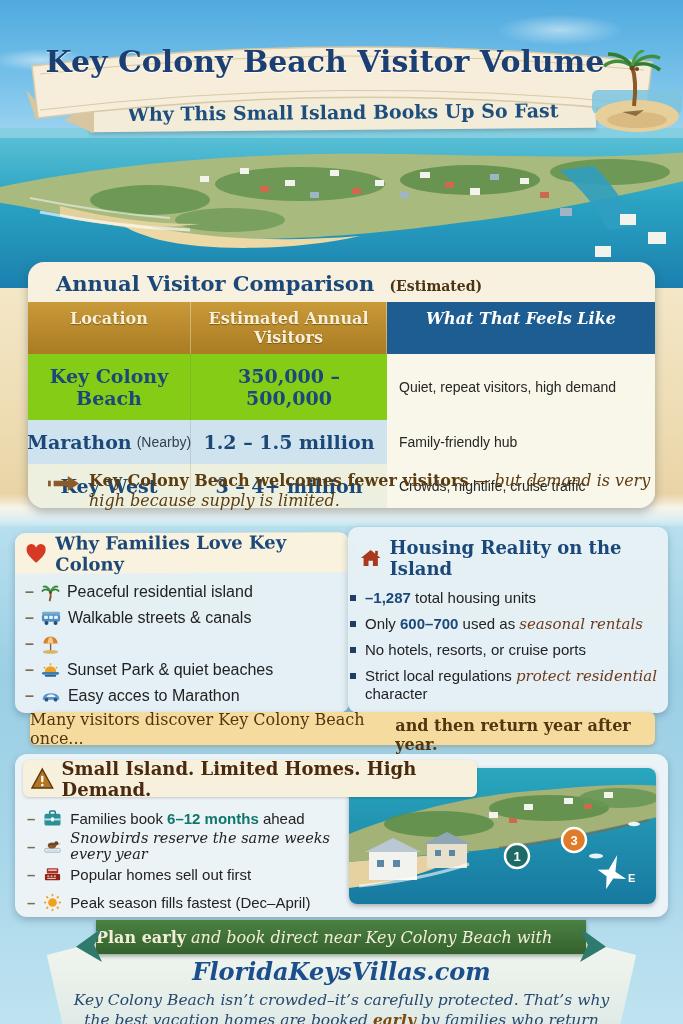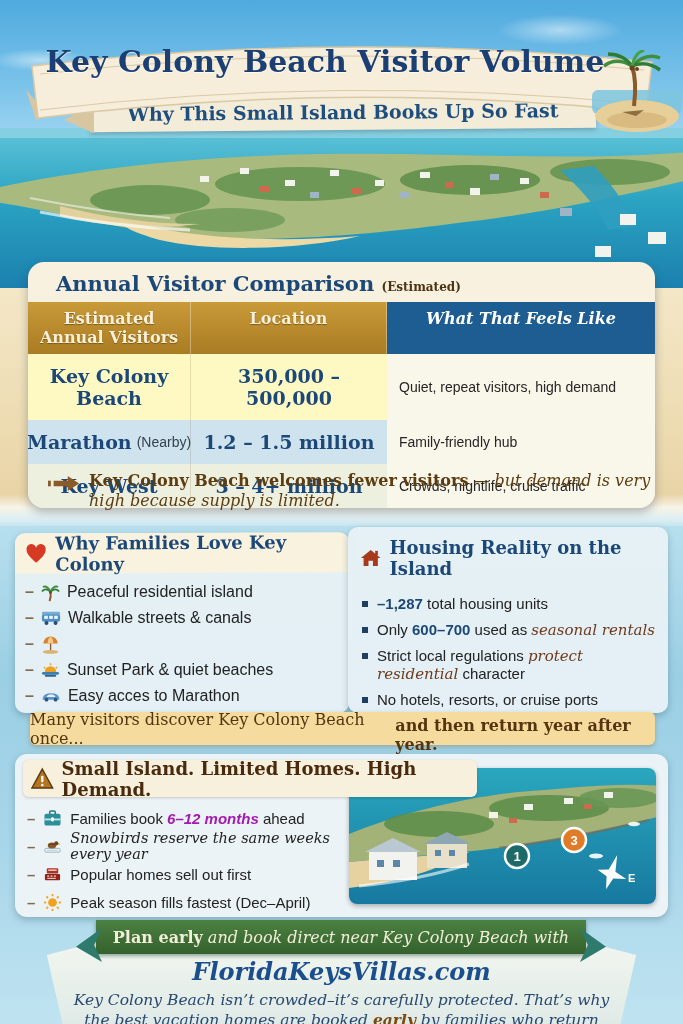--- a/index.html
+++ b/index.html
@@ -36,27 +36,27 @@
   .main-title{position:absolute;left:45px;top:44px;width:560px;text-align:center;z-index:4;
     font-family:"DejaVu Serif",serif;font-weight:bold;font-size:30px;color:#1c3f73;
     text-shadow:0 1px 0 rgba(255,255,255,.7);}
   .palm-island{position:absolute;left:592px;top:50px;width:90px;height:86px;z-index:5;}
 
   
   .cmp-card{position:absolute;left:28px;top:262px;width:627px;background:#f8f1e0;border-radius:16px;
     box-shadow:0 4px 10px rgba(40,60,80,.35);overflow:hidden;z-index:3;}
   .cmp-title{padding:9px 16px 6px 28px;font-family:"DejaVu Serif",serif;font-weight:bold;
     font-size:21px;color:#1b4878;}
-  .cmp-title .suffix{font-size:12px;color:#4a3413;}
+  .cmp-title .suffix{font-size:14px;color:#4a3413;margin-left:8px;}
   .cmp-grid{display:grid;grid-template-columns:163px 196px auto;}
   .th{font-family:"DejaVu Serif",serif;font-weight:bold;font-size:16px;text-align:center;padding:7px 4px;}
   .th-gold{background:linear-gradient(180deg,#c89a38 0%,#aa7c23 100%);color:#f8f0d8;
     text-shadow:0 1px 1px rgba(90,60,10,.6);border-right:1px solid rgba(255,255,255,.35);}
   .th-blue{background:#1d5d92;color:#ffffff;font-style:italic;}
-  .r0{background:#fef9c3;} .r1{background:#cfe3ee;} .r2{background:#eef0df;}
+  .r0{background:#84cc16;} .r1{background:#cfe3ee;} .r2{background:#eef0df;}
   .col3{background:#f9f6ea !important;}
   .loc,.val{font-family:"DejaVu Serif",serif;font-weight:bold;font-size:19px;color:#1b4878;
     text-align:center;padding:11px 4px;display:flex;align-items:center;justify-content:center;}
   .qual{font-family:"Liberation Sans",sans-serif;font-weight:normal;font-size:14px;color:#33424e;margin-left:5px;}
   .feels{font-size:14px;color:#262626;padding:7px 12px;line-height:1.15;display:flex;align-items:center;}
   .loc{border-right:1px solid rgba(120,100,60,.18);}
 
   
   .note{position:absolute;left:48px;top:471px;width:627px;display:flex;gap:9px;z-index:3;
     font-family:"DejaVu Serif",serif;color:#5d3c10;}
@@ -70,46 +70,46 @@
   .love{left:15px;top:533px;width:334px;height:180px;}
   .love-head{position:absolute;top:0;left:0;right:0;height:40px;background:#f8f2df;
     border-radius:10px 10px 0 0;display:flex;align-items:center;gap:8px;padding:0 10px;transform:rotate(-.3deg);}
   .card-title{font-family:"DejaVu Serif",serif;font-weight:bold;font-size:18px;color:#1b4878;}
   .love-list{position:absolute;top:46px;left:10px;right:4px;list-style:none;margin:0;padding:0;}
   .love-list li{display:flex;align-items:center;gap:7px;height:26px;font-size:16px;color:#222;}
   .dash{color:#7d6c4e;font-weight:bold;}
 
   .housing{left:348px;top:527px;width:320px;height:186px;}
   .h-head{display:flex;align-items:center;gap:8px;padding:10px 10px 4px 12px;}
-  .h-list{list-style:none;margin:12px 0 0;padding:0 8px 0 14px;}
+  .h-list{list-style:none;margin:6px 0 0;padding:0 8px 0 2px;}
   .h-list li{display:flex;gap:9px;margin-bottom:8px;font-size:15px;color:#222;line-height:1.2;}
   .sq{flex:0 0 auto;width:6px;height:6px;background:#1e3f63;margin-top:6px;}
   .h-list strong{color:#1b4878;}
   .h-list em{font-family:"DejaVu Serif",serif;color:#6e3a1c;}
 
   .mid{position:absolute;left:30px;top:712px;width:625px;height:33px;background:#f6db9e;border-radius:6px;
     box-shadow:0 2px 5px rgba(120,90,40,.35);display:flex;align-items:center;justify-content:center;
     font-family:"DejaVu Serif",serif;font-size:16px;color:#54350f;z-index:3;}
   .mid .b{font-weight:bold;margin-left:5px;margin-top:12px;}
 
   .demand{left:15px;top:754px;width:653px;height:163px;background:#ecf3f6;border-radius:12px;}
   .photo-wrap{position:absolute;top:14px;right:12px;width:307px;height:136px;border-radius:8px;
     overflow:hidden;box-shadow:0 2px 5px rgba(0,0,0,.3);}
   .d-head{position:absolute;top:6px;left:8px;width:438px;height:37px;background:#f7f0dd;border-radius:6px;
     display:flex;align-items:center;gap:8px;padding:0 8px;box-shadow:0 1px 3px rgba(0,0,0,.18);z-index:2;}
   .d-title{font-family:"DejaVu Serif",serif;font-weight:bold;font-size:18px;color:#4a2a0e;}
   .d-list{position:absolute;top:50px;left:12px;width:332px;list-style:none;margin:0;padding:0;}
   .d-list li{display:flex;align-items:center;gap:8px;height:28px;font-size:15px;color:#222;}
-  .d-list strong{color:#a21caf;font-style:italic;}
+  .d-list strong{color:#0f766e;}
   .d-list .ital{font-family:"DejaVu Serif",serif;font-style:italic;font-size:14.5px;}
 
   
   .ribbon{position:absolute;left:96px;top:920px;width:490px;height:34px;
     background:linear-gradient(180deg,#4c8142 0%,#34612c 100%);display:flex;align-items:center;
-    justify-content:center;color:#f3eed9;font-family:"DejaVu Serif",serif;font-size:16px;z-index:6;
+    color:#f3eed9;font-family:"DejaVu Serif",serif;font-size:16px;z-index:6;
     box-shadow:0 2px 4px rgba(0,40,30,.4);}
   .ribbon .b{font-weight:bold;margin-right:5px;}
   .ribbon .i{font-style:italic;}
   .fold-l,.fold-r{position:absolute;top:8px;width:26px;height:34px;background:#2e7a6c;z-index:5;}
   .fold-l{left:-20px;clip-path:polygon(100% 0,0 55%,100% 100%,70% 50%);}
   .fold-r{right:-20px;clip-path:polygon(0 0,100% 55%,0 100%,30% 50%);}
   .footer{position:absolute;left:28px;top:942px;width:627px;height:82px;z-index:4;text-align:center;
     background:linear-gradient(180deg,#f1f5f0 0%,#e9f0ea 50%,#dfeae7 100%);
     clip-path:polygon(11% 0%,89% 0%,97% 16%,94.5% 100%,5.5% 100%,3% 16%);}
   .domain{margin-top:15px;font-family:"DejaVu Serif",serif;font-weight:bold;font-style:italic;
@@ -203,22 +203,22 @@
       <circle cx="45" cy="19" r="2" fill="#6e441f"></circle>
     <path d="M30 62 L52 60 L44 66 Z" fill="#7a5a30" opacity=".8"></path>
   </svg>
 
   <div class="cmp-card">
     <div class="cmp-title">
       <span>Annual Visitor Comparison</span>
       <span class="suffix">(Estimated)</span>
     </div>
     <div class="cmp-grid">
+      <div class="th th-gold">Location</div>
       <div class="th th-gold">Estimated Annual Visitors</div>
-      <div class="th th-gold">Location</div>
       <div class="th th-blue">What That Feels Like</div>
 
       <div class="loc r0">
         <span>Key Colony Beach</span>
       </div>
       <div class="val r0">350,000 – 500,000</div>
       <div class="feels r0 col3">Quiet, repeat visitors, high demand</div>
 
       <div class="loc r1">
         <span>Marathon</span>
@@ -322,25 +322,25 @@
       <li>
           <span class="sq"></span>
         <span><span></span><strong>–1,287</strong><span> total housing units</span><em></em><span></span></span>
         </li>
       <li>
           <span class="sq"></span>
         <span><span>Only </span><strong>600–700</strong><span> used as </span><em>seasonal rentals</em><span></span></span>
         </li>
       <li>
           <span class="sq"></span>
+        <span><span>No hotels, resorts, or cruise ports</span><strong></strong><span></span><em></em><span></span></span>
+        </li>
+      <li>
+          <span class="sq"></span>
         <span><span>Strict local regulations </span><strong></strong><span></span><em>protect residential</em><span> character</span></span>
-        </li>
-      <li>
-          <span class="sq"></span>
-        <span><span>No hotels, resorts, or cruise ports</span><strong></strong><span></span><em></em><span></span></span>
         </li>
     </ul>
   </div>
 
   <div class="mid">
     <span class="r">Many visitors discover Key Colony Beach once...</span>
     <span class="b">and then return year after year.</span>
   </div>
 
   <div class="card demand">

